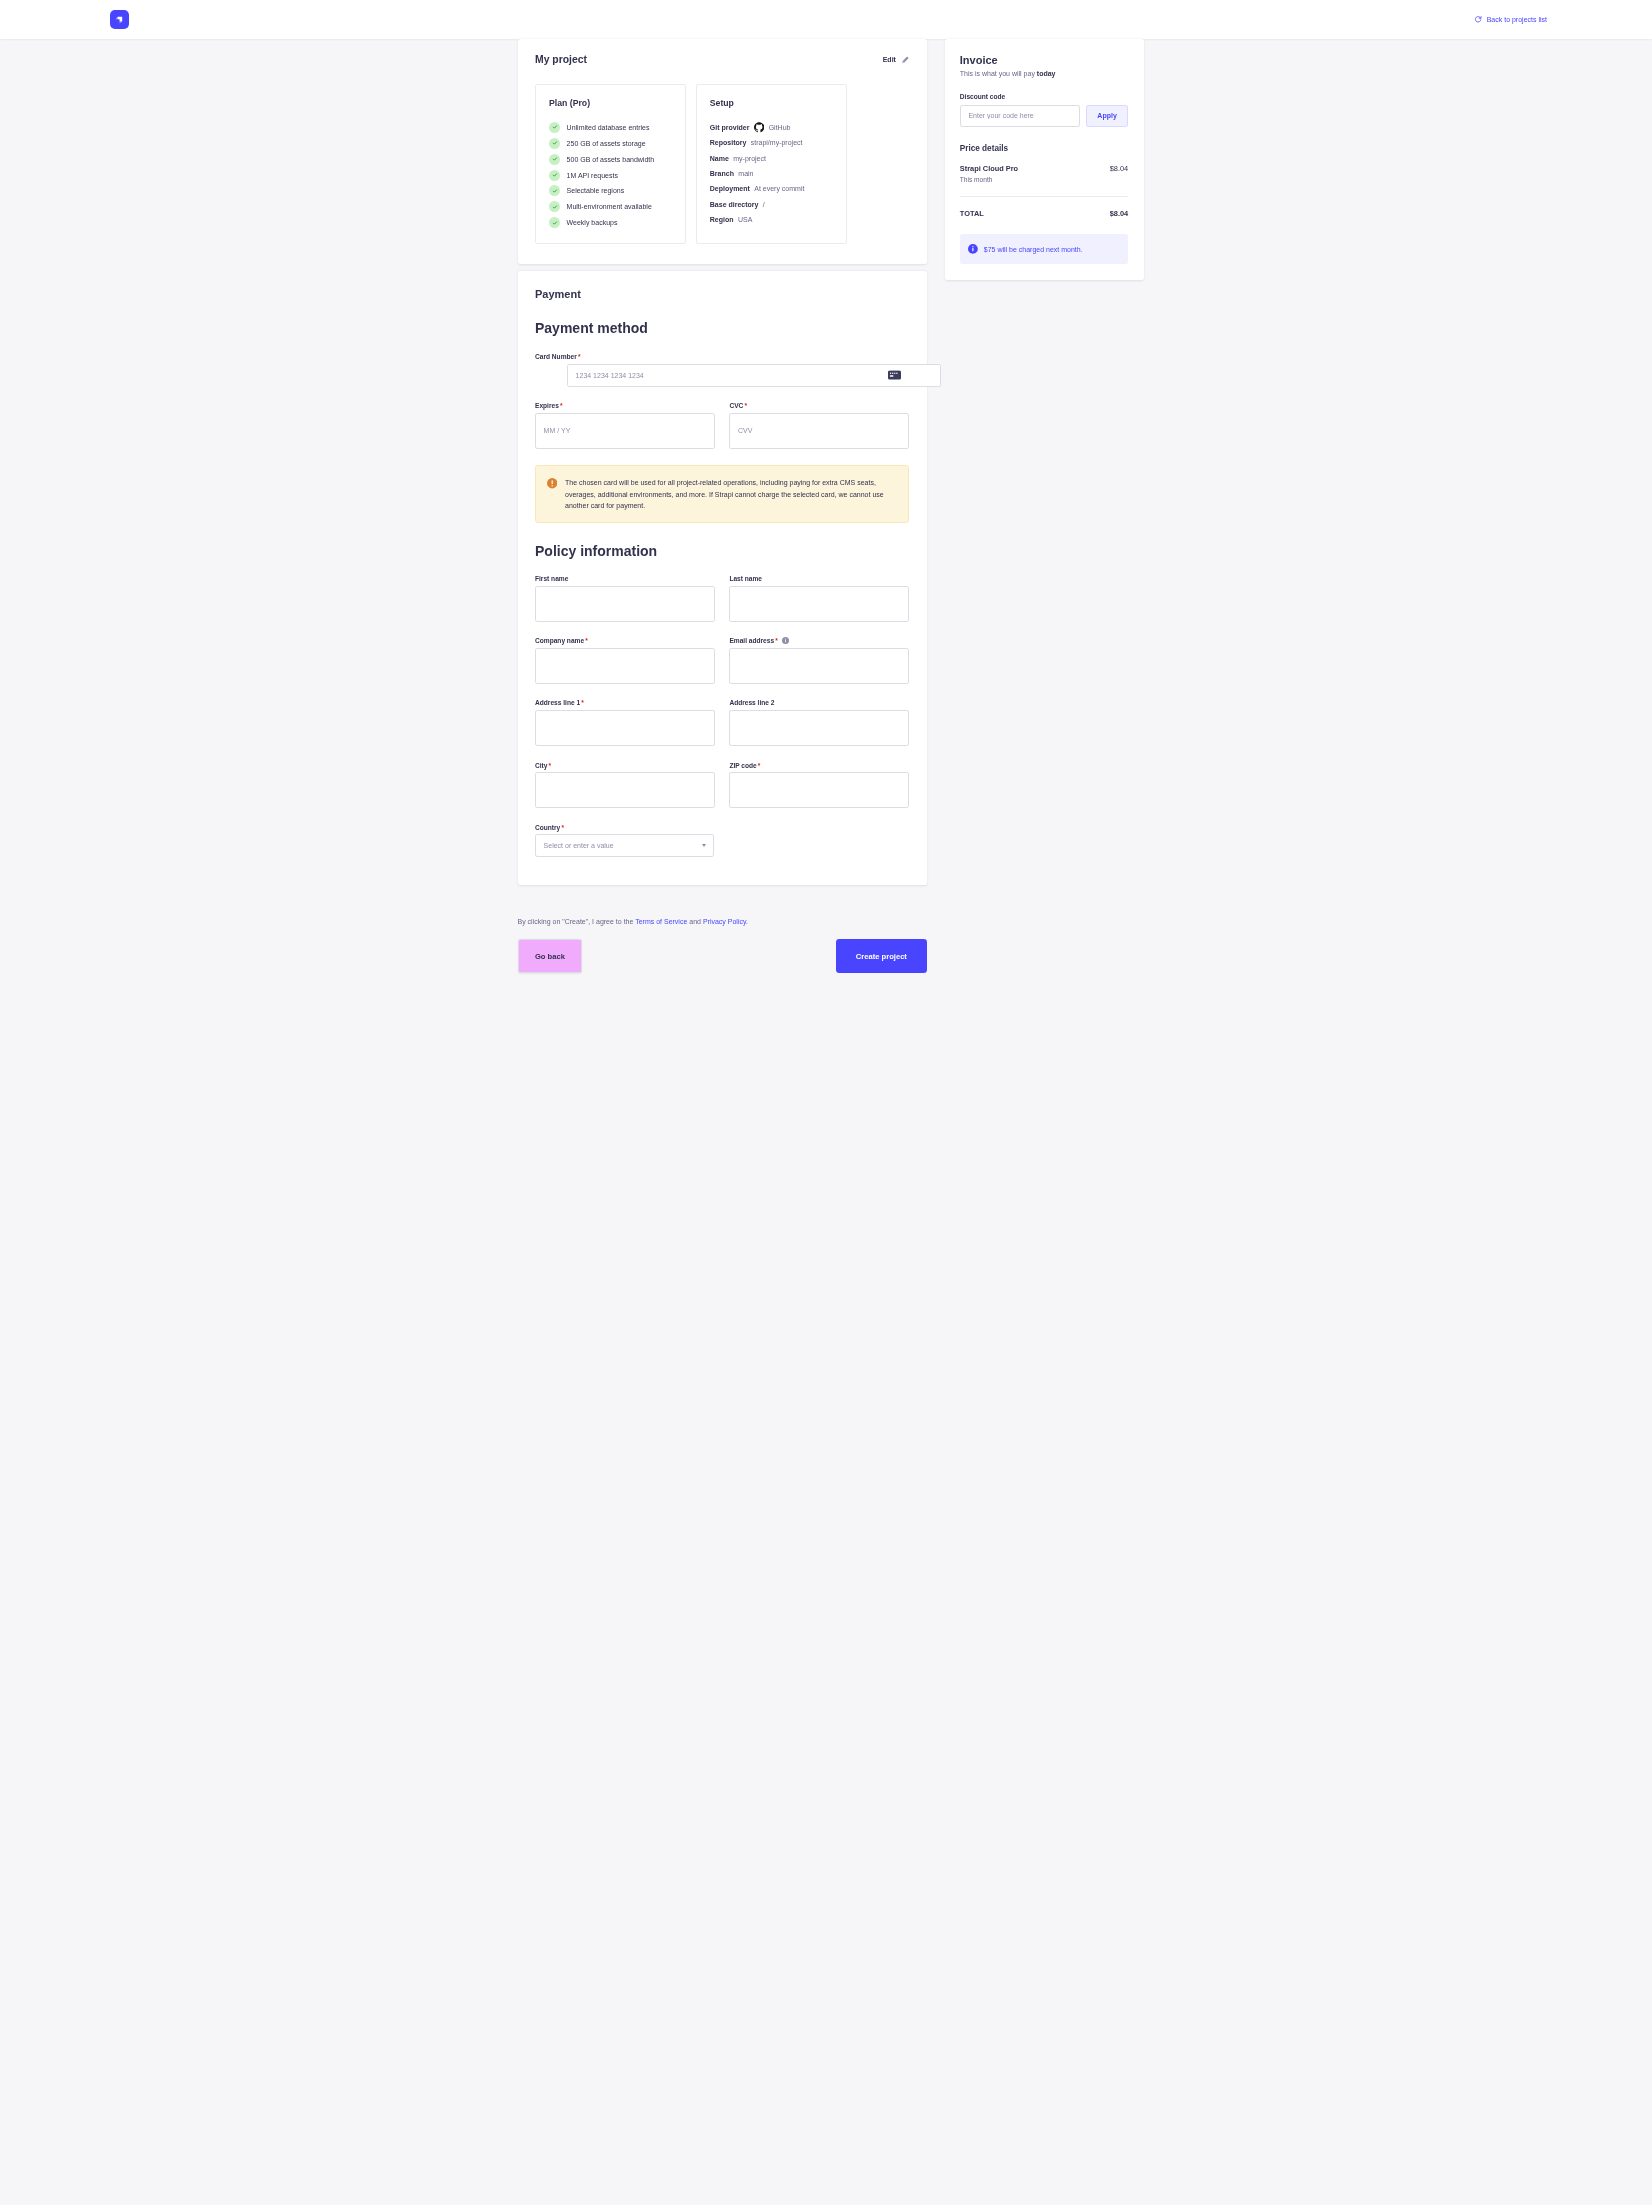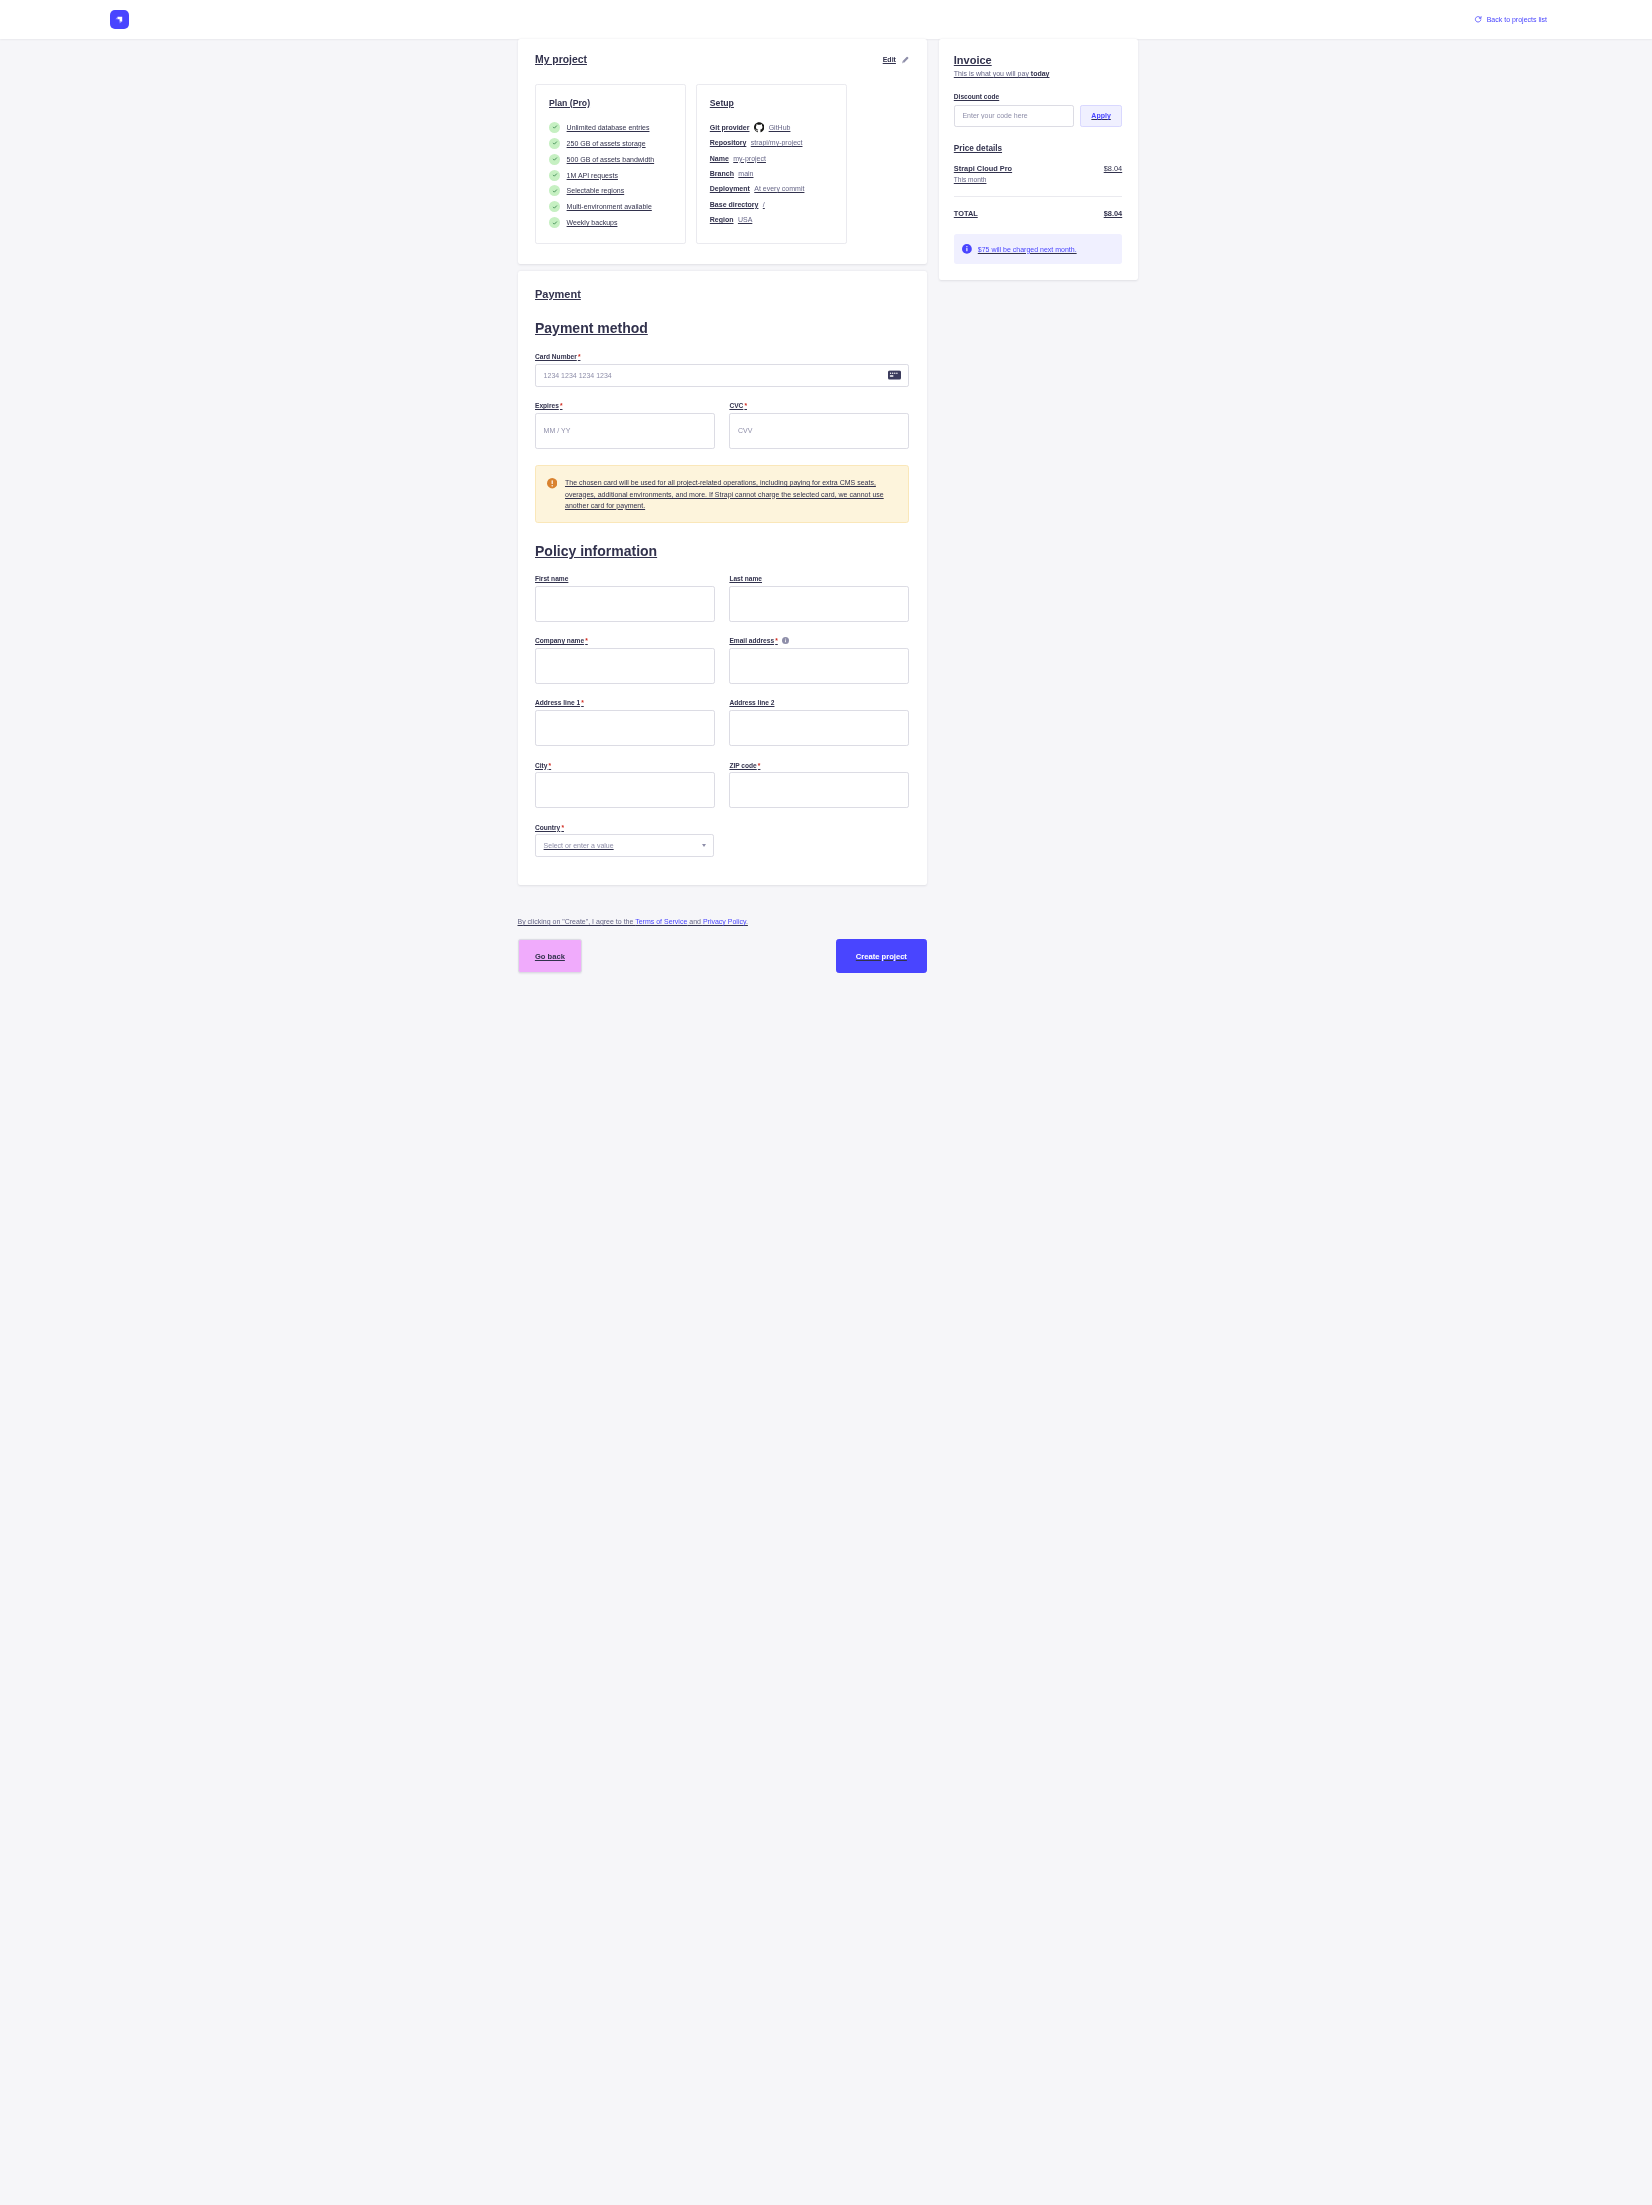--- a/index.html
+++ b/index.html
@@ -12,21 +12,21 @@
   .logo-badge { width:18.6px; height:18.6px; border-radius:4.9px; background:#4945ff; display:flex; align-items:center; justify-content:center; }
   .logo-badge svg { width:14px; height:14px; }
   .back-link { display:flex; align-items:center; gap:4.4px; color:#4945ff; font-size:7px; text-decoration:none; cursor:pointer; }
   .back-link svg { width:8.2px; height:8.2px; }
 
   main { max-width:617px; margin:0 auto; padding-bottom:66px; }
   .page-head { margin:48px 0 42px; }
   .page-head h1 { font-size:15.3px; font-weight:700; letter-spacing:-0.1px; }
   .page-head p { font-size:7px; color:#666687; margin-top:4.4px; }
 
-  .columns { display:grid; grid-template-columns:409px 199px; gap:12px; align-items:start;text-decoration:underline; }
+  .columns { display:grid; grid-template-columns:409px 199px; gap:18px; align-items:start; }
 
   .card { background:#fff; border-radius:2.2px; box-shadow:0 0.5px 2.2px rgba(33,33,52,.1); }
 
   
   .project-card { padding:15.3px 17.5px 19.7px; }
   .card-head { display:flex; align-items:center; justify-content:space-between; }
   .card-head h2 { font-size:10.4px; font-weight:700; }
   .edit-btn { display:flex; align-items:center; gap:4.9px; background:none; border:none; cursor:pointer;
     font-family:inherit; font-size:7px; font-weight:600; color:#32324d; }
   .edit-btn svg { width:8.2px; height:8.2px; }
@@ -70,21 +70,21 @@
   .section-title { font-size:14px; font-weight:700; margin-top:20px; }
   .fgroup { display:flex; flex-direction:column; gap:3.8px; }
   .flabel { font-size:6.6px; font-weight:600; display:flex; align-items:center; gap:1.1px; }
   .req { color:#d02b20; font-weight:700; }
   .info-dot { margin-left:2.7px; display:inline-flex; }
   .info-dot svg { width:7px; height:7px; }
   .txt-input { height:36px; width:100%; border:0.5px solid #dcdce4; border-radius:2.2px; padding:0 7.6px; font-size:7px; font-family:inherit; color:#32324d; background:#fff; }
   input::placeholder { color:#8e8ea9; }
   .card-field { margin-top:17.5px; }
   .input-wrap { position:relative; }
-  .input-wrap .txt-input { height:23px; padding-right:26px; }
+  .input-wrap .txt-input { height:23px; padding-right:26px;margin-left:32px; }
   .cc-icon { position:absolute; right:7.6px; top:50%; transform:translateY(-50%); display:flex; }
   .cc-icon svg { width:13px; height:9.3px; }
   .row2 { display:grid; grid-template-columns:1fr 1fr; column-gap:14.8px; margin-top:15.3px; }
   .notice { margin-top:16.4px; background:#fdf4dc; border:0.5px solid #fae7b9; border-radius:2.7px; padding:11px; display:flex; gap:7.6px; align-items:flex-start; }
   .notice svg { width:10.4px; height:10.4px; min-width:10.4px; margin-top:1.1px; }
   .notice p { font-size:7px; line-height:1.6; }
   .billing-grid { display:grid; grid-template-columns:1fr 1fr; column-gap:14.8px; row-gap:15.3px; margin-top:16.4px; }
   .country-field { margin-top:15.3px; width:calc(50% - 7.6px); }
   .select-box { height:23px; border:0.5px solid #dcdce4; border-radius:2.2px; background:#fff; display:flex; align-items:center; justify-content:space-between; padding:0 7.6px; cursor:pointer; }
   .select-box .ph { font-size:7px; color:#8e8ea9; }

